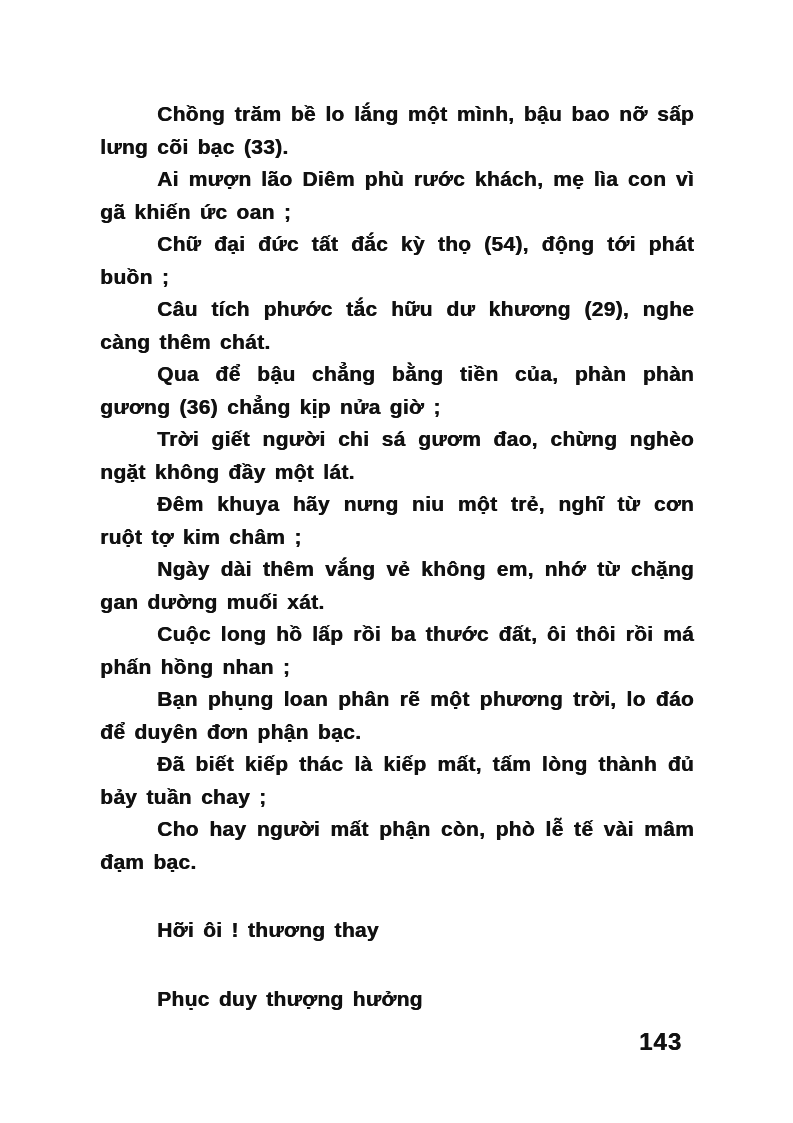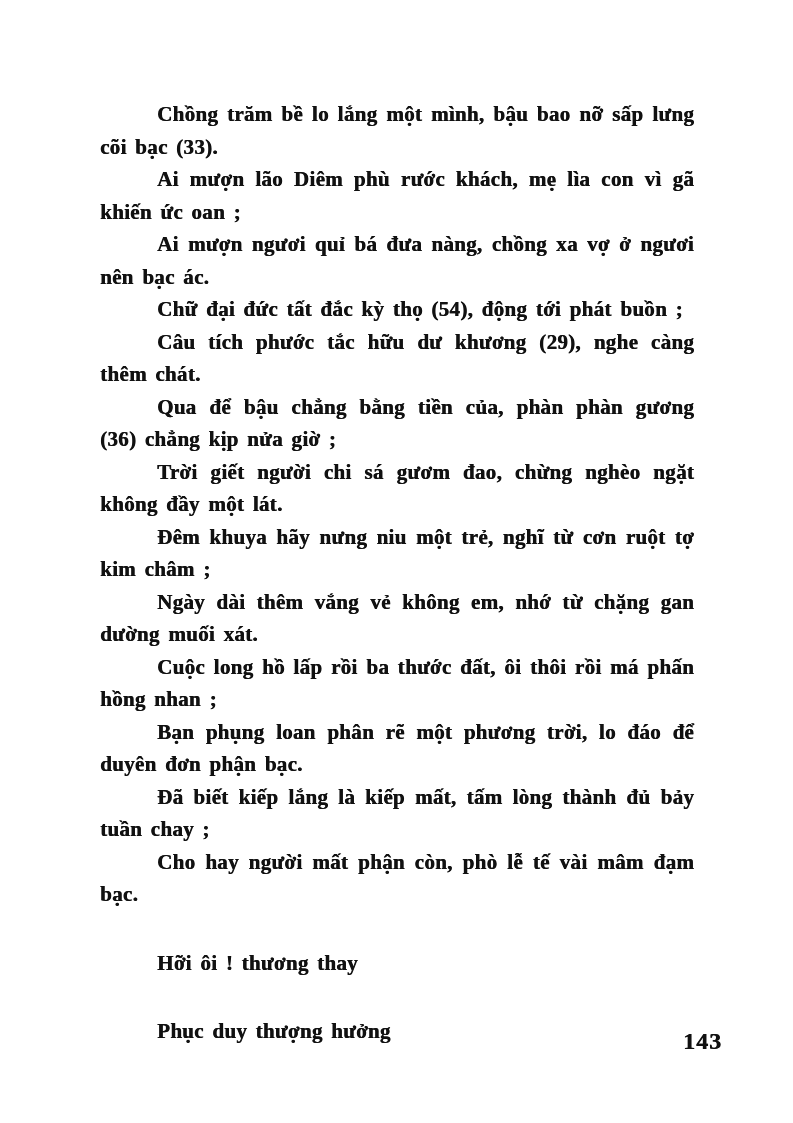--- a/index.html
+++ b/index.html
@@ -6,21 +6,21 @@
     margin: 0;
     padding: 0;
     background: #ffffff;
   }
   .scan-page {
     position: relative;
     width: 793px;
     height: 1123px;
     background: #ffffff;
     overflow: hidden;
-    font-family: Liberation Serif, serif;
+    font-family: Liberation Sans, sans-serif;
     color: #111111;
   }
   .text-block {
     position: absolute;
     left: 100px;
     top: 98px;
     width: 594px;
   }
   .text-block p {
     margin: 0;
@@ -38,38 +38,36 @@
     margin-top: 36px;
   }
   .page-number {
     position: absolute;
     left: 639px;
     top: 1028px;
     font-size: 24px;
     font-weight: bold;
     letter-spacing: 1px;
     text-shadow: 0.5px 0 0 currentColor;
-    margin-left: 44px;
   }
 </style>
 </head>
 <body>
 
 <div class="scan-page">
   <div class="text-block">
     <p>Chồng trăm bề lo lắng một mình, bậu bao nỡ sấp lưng cõi bạc (33).</p>
     <p>Ai mượn lão Diêm phù rước khách, mẹ lìa con vì gã khiến ức oan ;</p>
-    <p>Ai mượn ngươi quỉ bá đưa nàng, chồng xa vợ ở ngươi nên bạc ác.</p>
     <p>Chữ đại đức tất đắc kỳ thọ (54), động tới phát buồn ;</p>
     <p>Câu tích phước tắc hữu dư khương (29), nghe càng thêm chát.</p>
     <p>Qua để bậu chẳng bằng tiền của, phàn phàn gương (36) chẳng kịp nửa giờ ;</p>
     <p>Trời giết người chi sá gươm đao, chừng nghèo ngặt không đầy một lát.</p>
     <p>Đêm khuya hãy nưng niu một trẻ, nghĩ từ cơn ruột tợ kim châm ;</p>
     <p>Ngày dài thêm vắng vẻ không em, nhớ từ chặng gan dường muối xát.</p>
     <p>Cuộc long hồ lấp rồi ba thước đất, ôi thôi rồi má phấn hồng nhan ;</p>
     <p>Bạn phụng loan phân rẽ một phương trời, lo đáo để duyên đơn phận bạc.</p>
-    <p>Đã biết kiếp lắng là kiếp mất, tấm lòng thành đủ bảy tuần chay ;</p>
+    <p>Đã biết kiếp thác là kiếp mất, tấm lòng thành đủ bảy tuần chay ;</p>
     <p>Cho hay người mất phận còn, phò lễ tế vài mâm đạm bạc.</p>
     <p class="short-line">Hỡi ôi ! thương thay</p>
     <p class="short-line">Phục duy thượng hưởng</p>
   </div>
   <div class="page-number">143</div>
 </div>
 
 </body></html>

